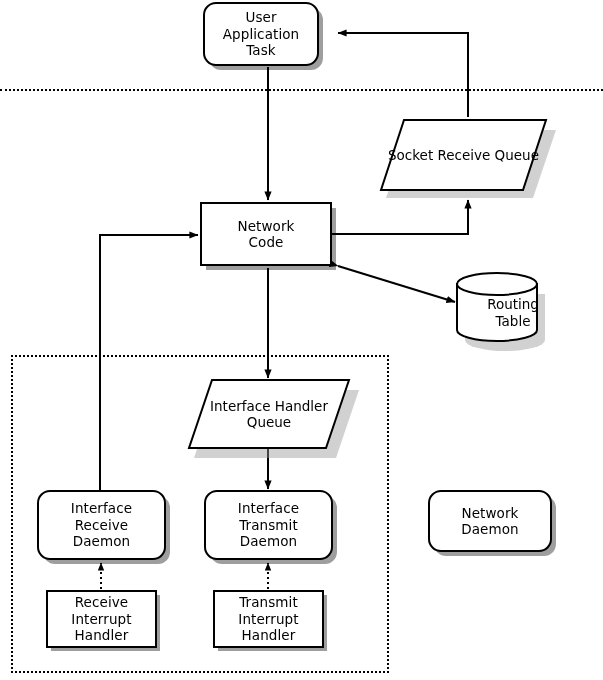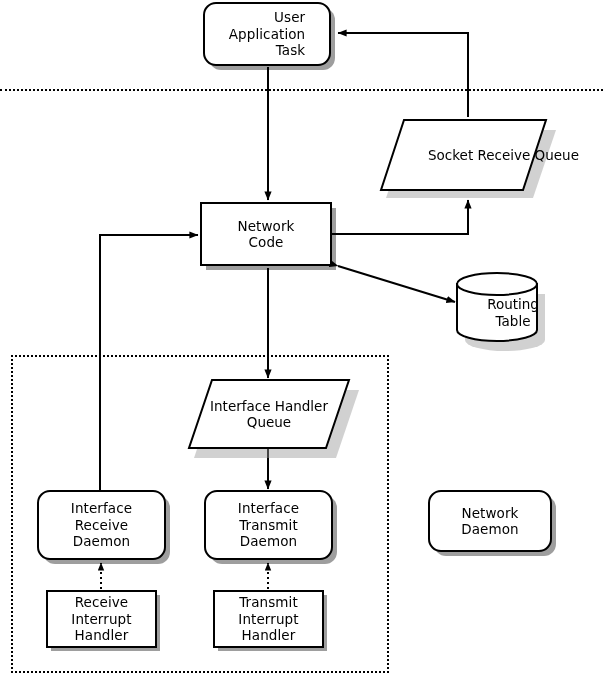--- a/index.html
+++ b/index.html
@@ -157,27 +157,27 @@
       <path d="M460,289 L460,335 a40,11 0 0 0 80,0 L540,289 z" fill="#999" opacity="0.45" transform="translate(5,5)"></path>
       <path d="M457,284 L457,330 a40,11 0 0 0 80,0 L537,284 z" fill="#fff" stroke="#000" stroke-width="2"></path>
       <ellipse cx="497" cy="284" rx="40" ry="11" fill="#fff" stroke="#000" stroke-width="2"></ellipse>
     </g>
   </svg>
 
   <div class="boundary-h" style="top:89px;"></div>
 
   <div class="boundary-box" style="left:11px; top:355px; width:378px; height:318px;"></div>
 
-  <div class="node rounded" style="left:203px; top:2px; width:128px; height:64px;text-align:right;">
+  <div class="node rounded" style="left:203px; top:2px; width:116px; height:64px;">
     <span class="lbl">User
 Application
 Task</span>
   </div>
 
-  <div class="para" style="left:381px; top:120px; width:165px; height:70px;margin-left:40px;">
+  <div class="para" style="left:381px; top:120px; width:165px; height:70px;">
     <span class="lbl">Socket
 Receive
 Queue</span>
   </div>
 
   <div class="node rect" style="left:200px; top:202px; width:132px; height:64px;">
     <span class="lbl">Network
 Code</span>
   </div>
 

